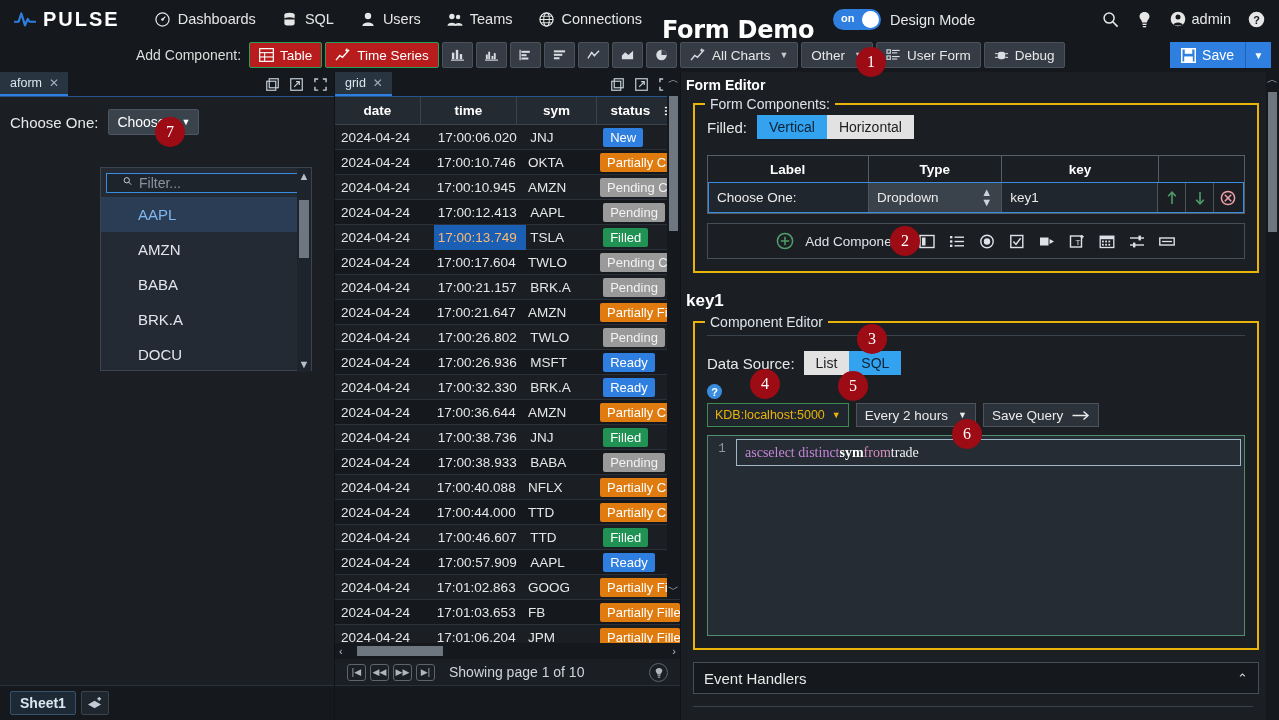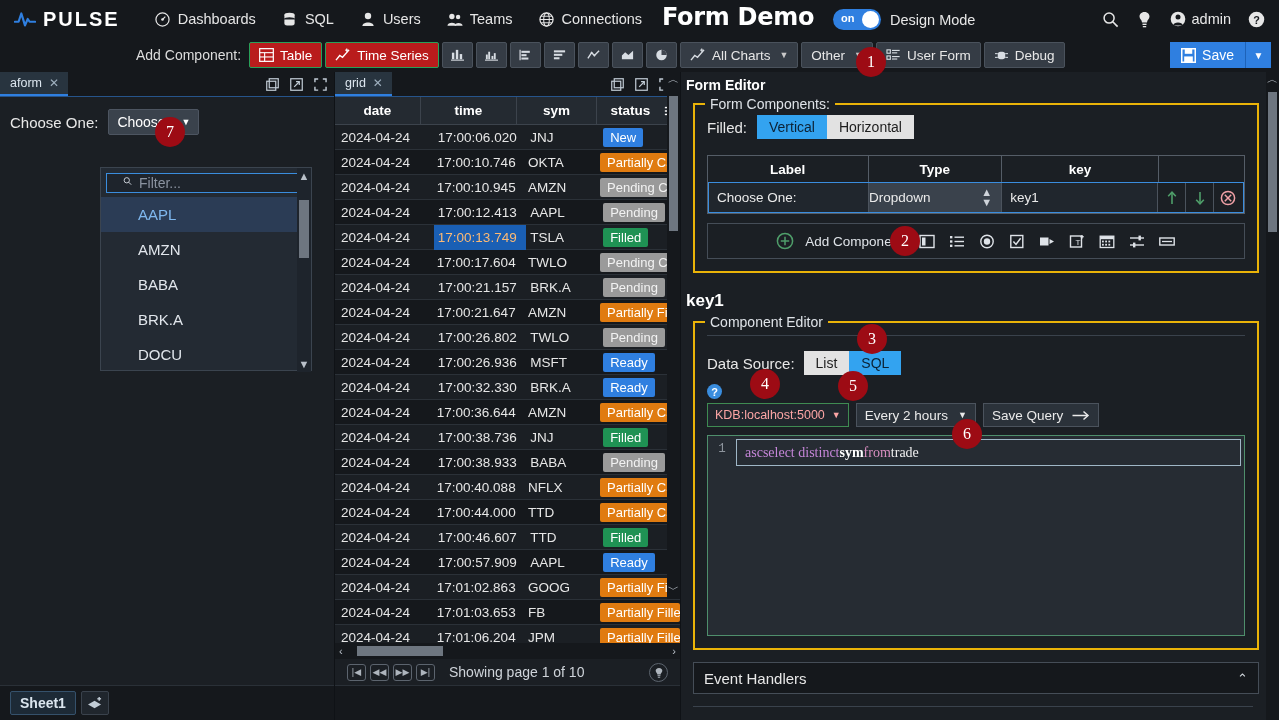--- a/index.html
+++ b/index.html
@@ -19,21 +19,21 @@
   }
   .brand { display: flex; align-items: center; gap: 7px; padding-left: 14px; padding-right: 22px; }
   .brand-mark { width: 22px; height: 20px; }
   .brand-name { font-size: 20px; font-weight: bold; letter-spacing: 2px; color: #fff; }
   .navitem {
     display: flex; align-items: center; gap: 7px;
     padding: 0 13px; height: 38px; font-size: 14.5px; color: #e6e6e6; cursor: pointer;
   }
   .navitem .ic { display: inline-flex; width: 16px; height: 16px; align-items: center; justify-content: center; }
   .page-title {
-    position: absolute; left: 662px; top: 3px; font-size: 24px; font-weight: bold; color: #fff;
+    position: absolute; left: 662px; top: 16px; font-size: 24px; font-weight: bold; color: #fff;
     font-family: "DejaVu Sans", sans-serif; letter-spacing: -0.3px;
   }
   .dmode { position: absolute; left: 833px; top: 9px; display: flex; align-items: center; gap: 9px; }
   .toggle {
     width: 48px; height: 21px; border-radius: 11px; background: #2f7fe0;
     position: relative; cursor: pointer;
   }
   .toggle .tlabel { position: absolute; left: 8px; top: 3px; font-size: 11px; color: #fff; font-weight: bold;}
   .toggle .knob { position: absolute; right: 2px; top: 2px; width: 17px; height: 17px; border-radius: 50%; background: #fff; }
   .dmode-label { font-size: 14.5px; color: #e6e6e6; }
@@ -218,40 +218,40 @@
   }
   .fgh-label { width: 162px; } .fgh-type { width: 135px; } .fgh-key { width: 158px; } .fgh-act { width: 86px; border-right: none; }
   .fgrid-row { display: flex; height: 31px; border: 1px solid #3a8dde; }
   .fcell { display: flex; align-items: center; border-right: 1px solid #4b535d; }
   .fcell input {
     background: #20262d; border: none; outline: none; color: #eaeaea; font-size: 13.5px;
     font-family: "Liberation Sans", sans-serif; height: 29px; width: 100%; padding: 0 8px;
   }
   .fc-label { width: 162px; } .fc-type { width: 135px; background: #3a424c; position: relative; }
   .fc-key { width: 158px; } .fc-act { width: 86px; border-right: none; display: flex; }
-  .fc-type .tval { font-size: 13.5px; color: #eaeaea; }
+  .fc-type .tval { font-size: 13.5px; color: #eaeaea; padding-left: 8px; }
   .fc-type .spin { position: absolute; right: 9px; top: 4px; font-size: 11px; color: #cfd4da; line-height: 10px; }
   .act-btn {
     width: 28px; height: 29px; display: flex; align-items: center; justify-content: center;
     border-right: 1px solid #4b535d; cursor: pointer; font-size: 16px;
   }
   .act-btn:last-child { border-right: none; }
   .addcomp-bar {
     margin-top: 9px; border: 1px solid #454d57; height: 36px; display: flex; align-items: center;
     justify-content: center; gap: 10px;
   }
   .addcomp-bar .lbl { font-size: 13.5px; color: #dfe3e8; }
   .addcomp-bar .ci { width: 20px; height: 20px; display: flex; align-items: center; justify-content: center; cursor: pointer; }
 
   .key-title { font-size: 17px; font-weight: bold; color: #fff; padding: 18px 0 5px 5px; }
   .ds-row { display: flex; align-items: center; gap: 9px; padding-top: 6px; }
   .ds-label { font-size: 15px; color: #e8e8e8; }
   .ctl-row { display: flex; align-items: center; gap: 7px; margin-top: 10px; }
   .sel-kdb {
-    height: 24px; border: 1px solid #3f8b52; background: #20262d; color: #fca5a5; font-size: 12.5px;
+    height: 24px; border: 1px solid #3f8b52; background: #20262d; color: #eab308; font-size: 12.5px;
     display: flex; align-items: center; gap: 7px; padding: 0 7px; cursor: pointer;
   }
   .sel-every {
     height: 24px; border: 1px solid #4b535d; background: #2b323a; color: #eaeaea; font-size: 13.5px;
     display: flex; align-items: center; gap: 10px; padding: 0 8px; cursor: pointer;
   }
   .btn-savequery {
     height: 24px; border: 1px solid #4b535d; background: #2b323a; color: #eaeaea; font-size: 13.5px;
     display: flex; align-items: center; gap: 9px; padding: 0 8px; cursor: pointer;
   }

